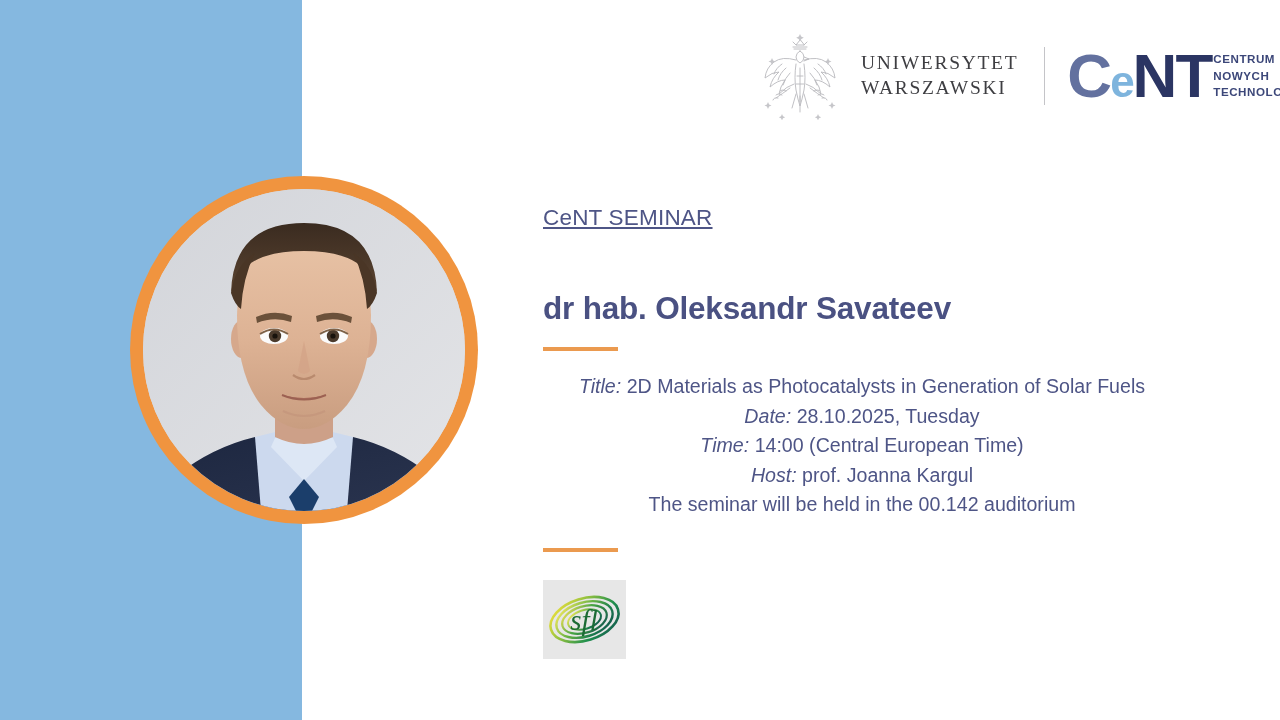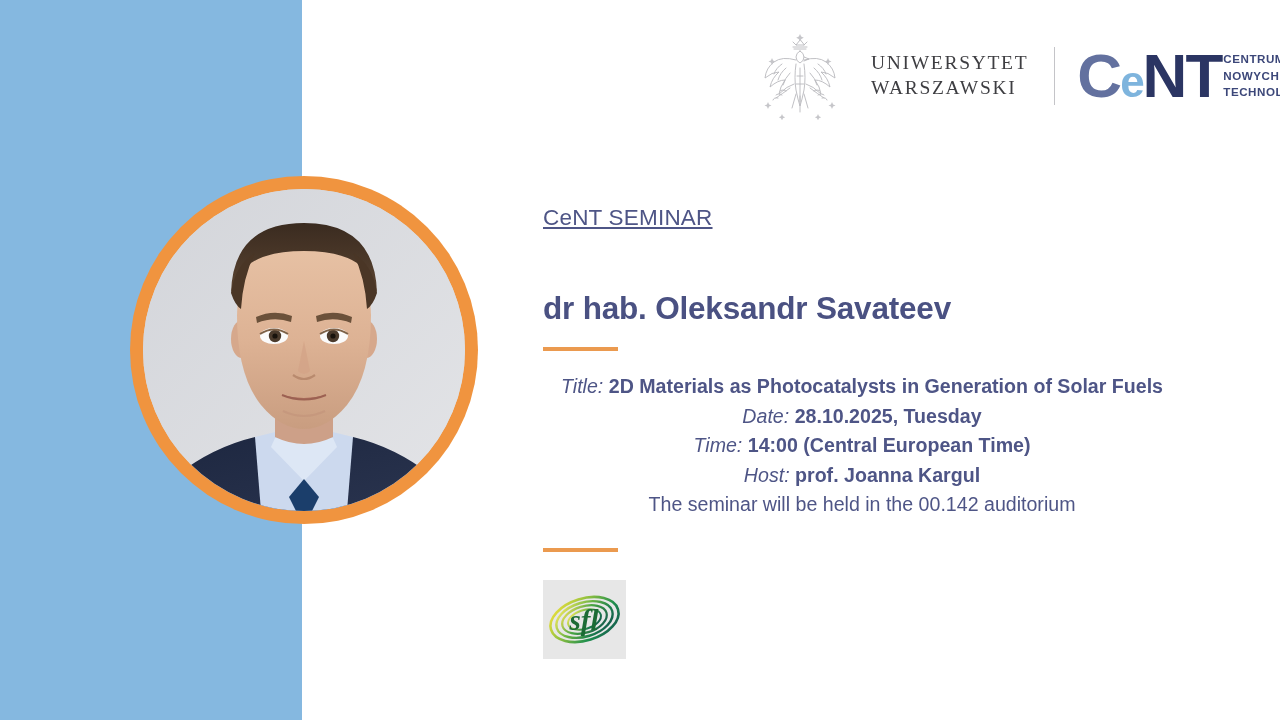--- a/index.html
+++ b/index.html
@@ -62,21 +62,21 @@
     top: 28px;
     width: 500px;
     height: 96px;
     display: flex;
     align-items: center;
     z-index: 2;
   }
   .uw-logo {
     display: flex;
     align-items: center;
-    gap: 23px;
+    gap: 13px;
   }
   .uw-emblem { width: 96px; height: 88px; flex: none; }
   .uw-words {
     font-family: "Liberation Serif", serif;
     color: #3e3e42;
     font-size: 19.5px;
     line-height: 1.28;
     letter-spacing: 1.7px;
     white-space: nowrap;
   }
@@ -146,32 +146,31 @@
     left: 543px;
     top: 372px;
     width: 638px;
     text-align: center;
     color: #4e5586;
     font-size: 19.6px;
     line-height: 29.5px;
   }
   .details .row { white-space: normal; }
   .details .label { font-weight: normal; font-style: italic; }
-  .details .value { font-weight: bold; }
+  .details .value { font-weight: normal; }
   .details .row-strong { font-weight: normal; }
   .title-row { }
 
   
   .lab {
     position: absolute;
     left: 543px;
     top: 580px;
     display: flex;
     align-items: flex-end;
-    font-weight: bold;
   }
   .lab-badge {
     width: 83px;
     height: 79px;
     background: #e7e7e7;
     flex: none;
   }
   .lab-badge svg { display: block; width: 100%; height: 100%; }
   .lab-name {
     margin-left: 28px;

